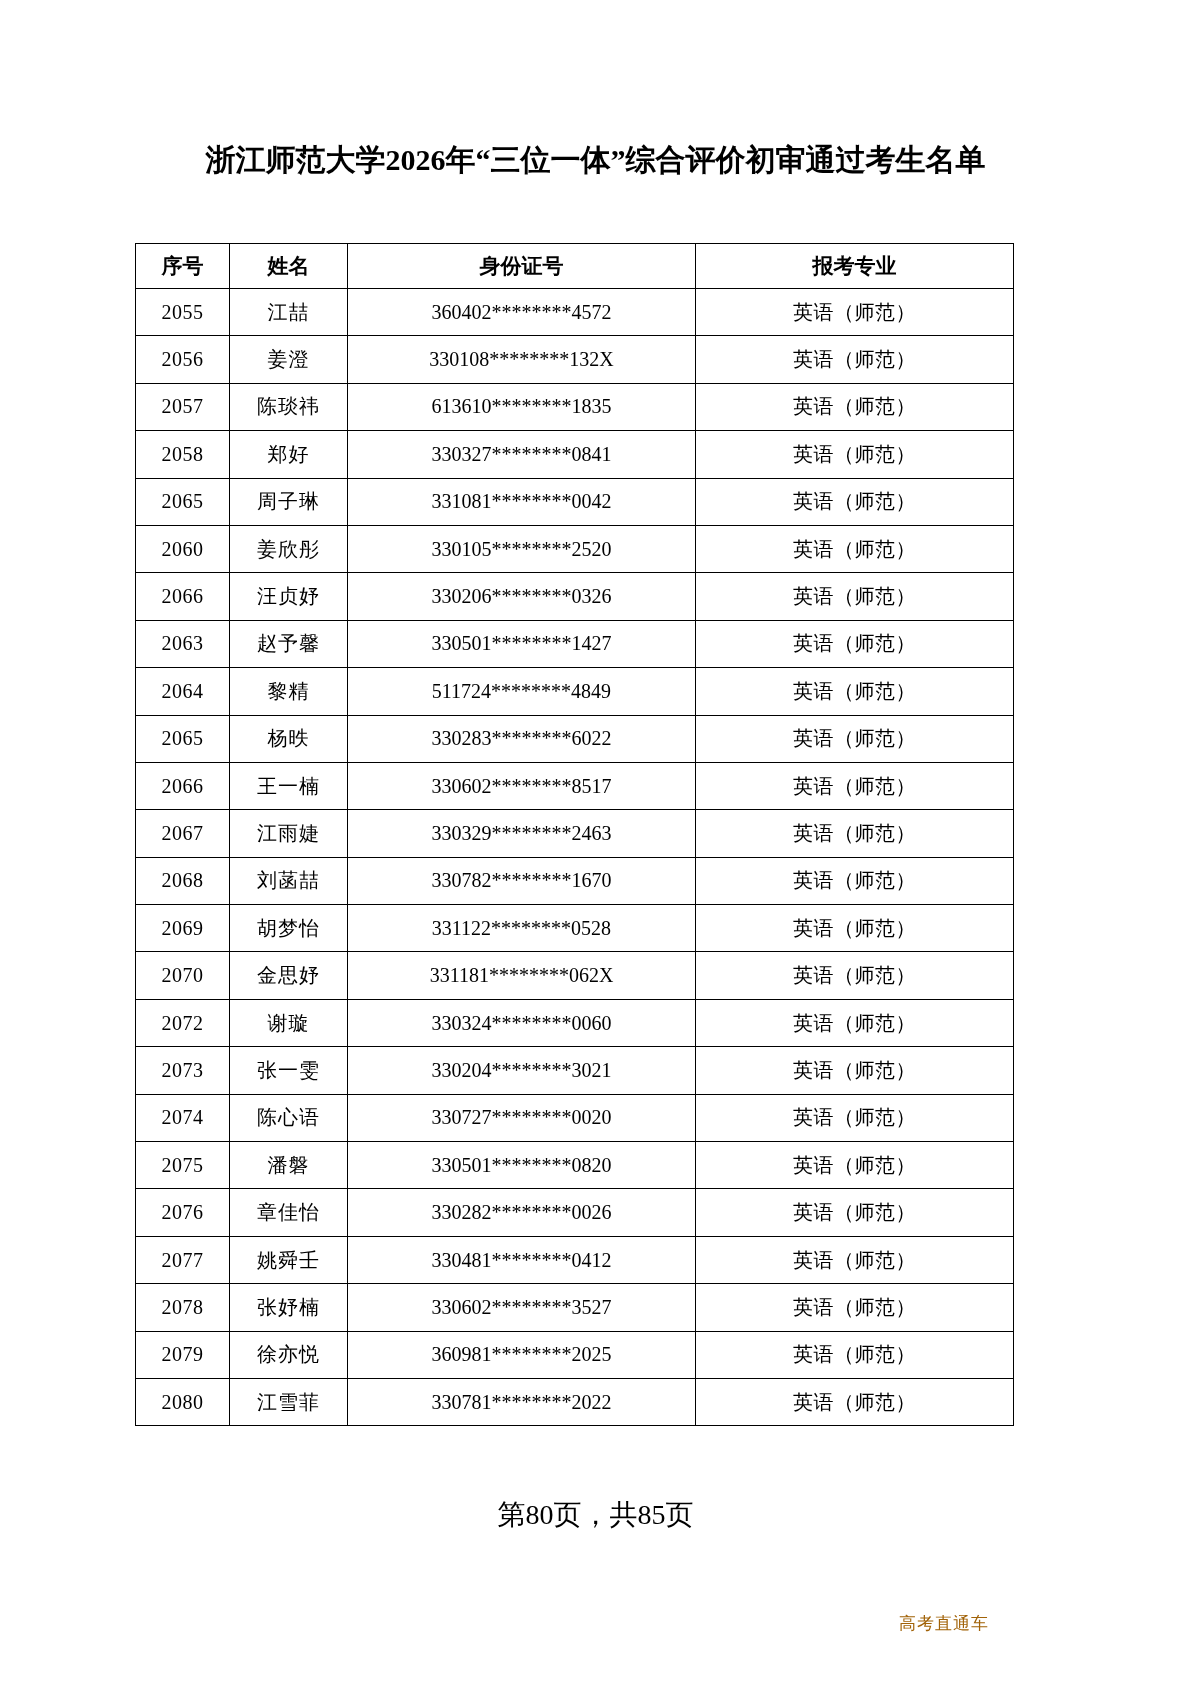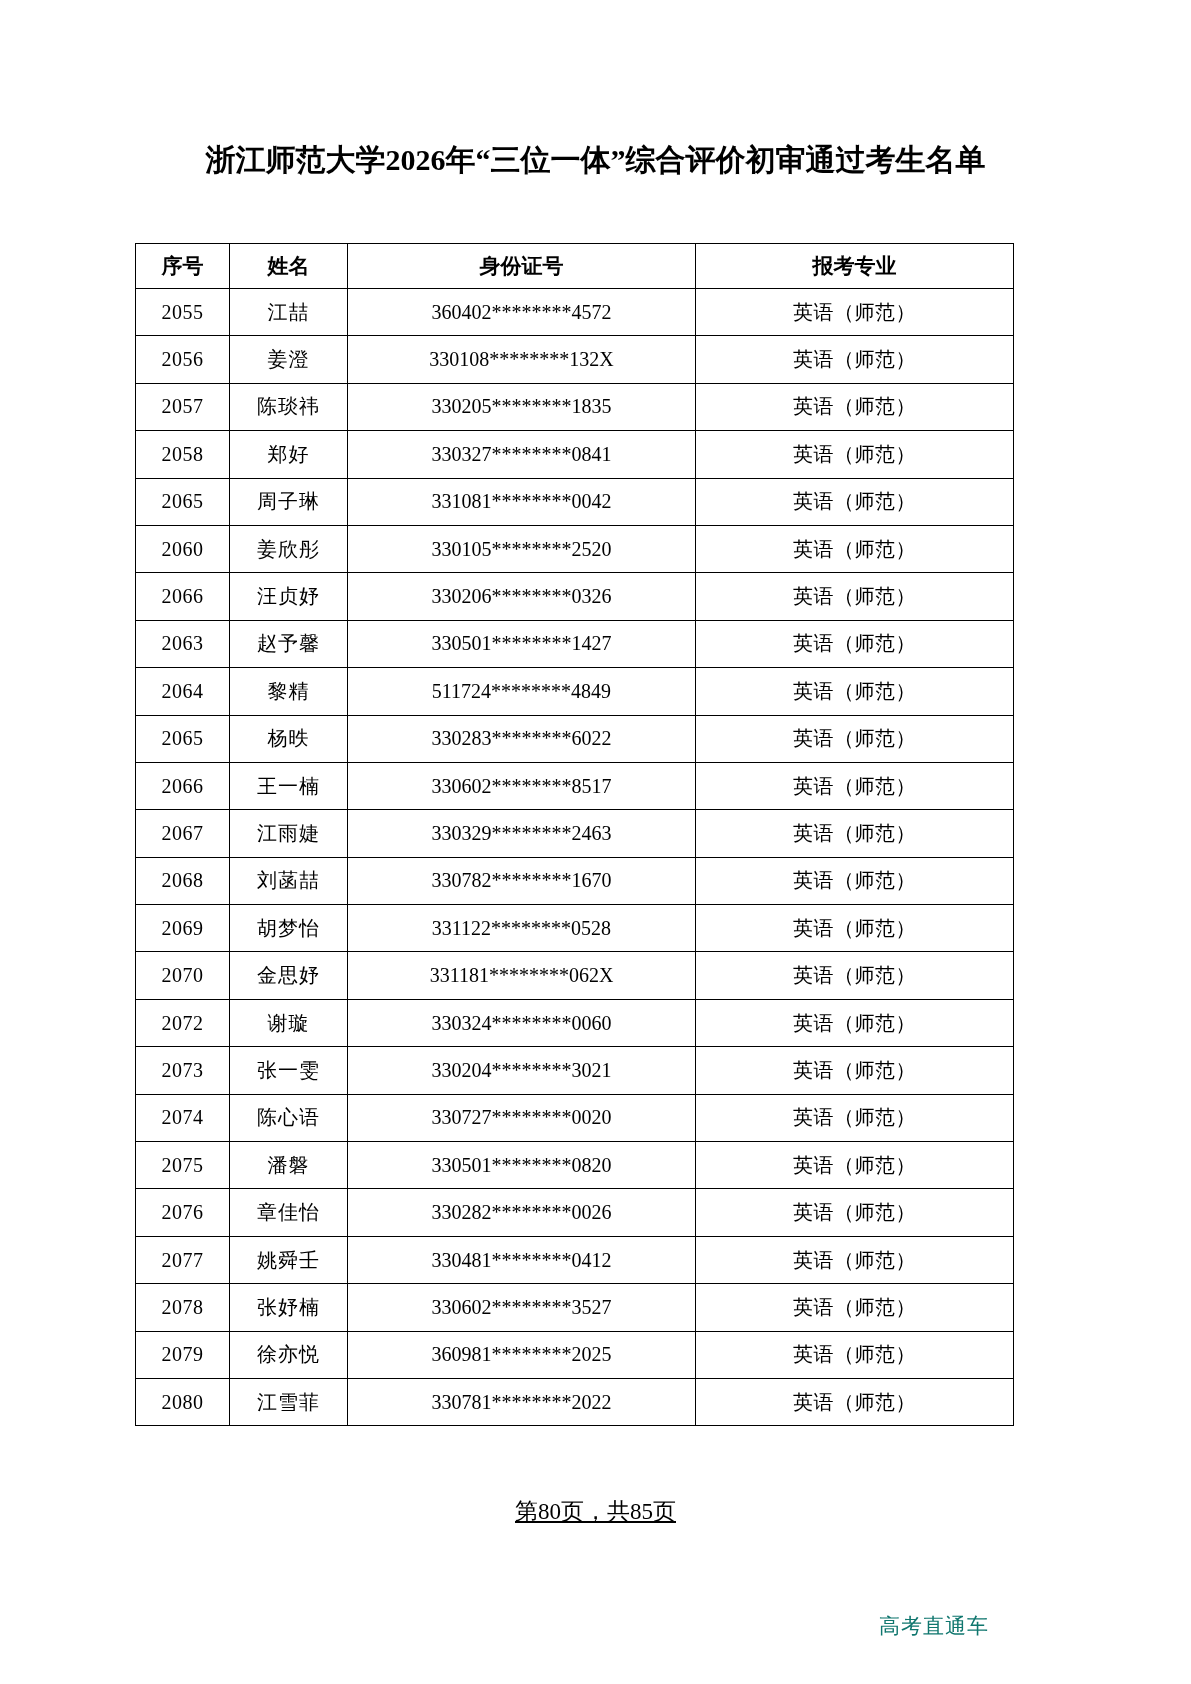--- a/index.html
+++ b/index.html
@@ -70,31 +70,30 @@
   td.seq-cell { font-size: 20px; letter-spacing: 0.5px; }
   td.name-cell { font-size: 20px; letter-spacing: 1px; }
   td.id-cell { font-size: 20px; letter-spacing: 0px; }
   td.major-cell { font-size: 20px; letter-spacing: 0.5px; }
   .page-footer {
     position: absolute;
     top: 1496px;
     left: 0;
     width: 1191px;
     text-align: center;
-    font-size: 23px;
+    font-size: 28px;
     color: #000000;
     font-family: "Liberation Serif", "DejaVu Serif", serif;
-    text-decoration: underline;
   }
   .watermark {
     position: absolute;
     top: 1612px;
     right: 34px;
-    font-size: 21px;
-    color: #0f766e;
+    font-size: 17px;
+    color: #a16207;
     letter-spacing: 1px;
     font-family: "Liberation Sans", "DejaVu Sans", sans-serif;
   }
 </style>
 </head>
 <body>
 
 <div class="page">
 
   <div class="doc-title">浙江师范大学2026年“三位一体”综合评价初审通过考生名单</div>
@@ -124,21 +123,21 @@
           </tr>
           <tr>
             <td class="seq-cell">2056</td>
             <td class="name-cell">姜澄</td>
             <td class="id-cell">330108********132X</td>
             <td class="major-cell">英语（师范）</td>
           </tr>
           <tr>
             <td class="seq-cell">2057</td>
             <td class="name-cell">陈琰祎</td>
-            <td class="id-cell">330205********1835</td>
+            <td class="id-cell">613610********1835</td>
             <td class="major-cell">英语（师范）</td>
           </tr>
           <tr>
             <td class="seq-cell">2058</td>
             <td class="name-cell">郑好</td>
             <td class="id-cell">330327********0841</td>
             <td class="major-cell">英语（师范）</td>
           </tr>
           <tr>
             <td class="seq-cell">2065</td>

